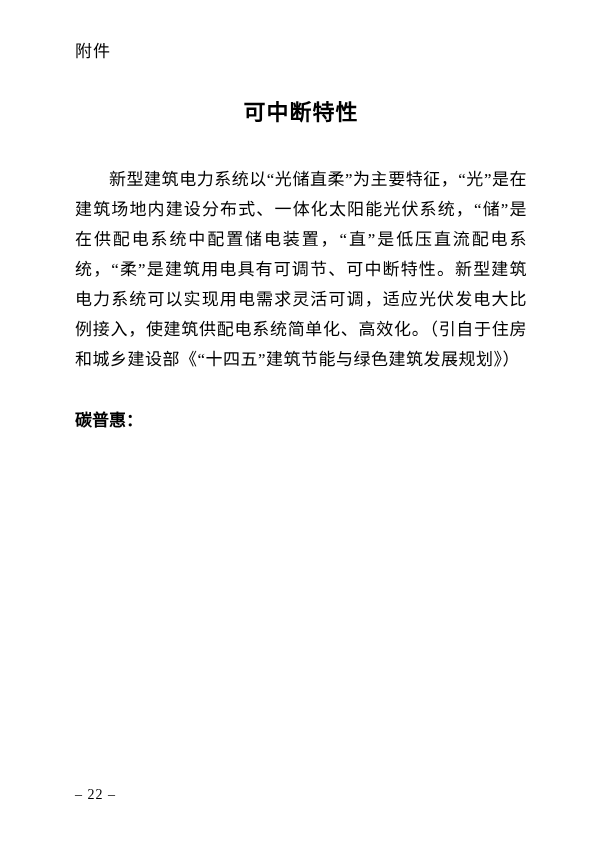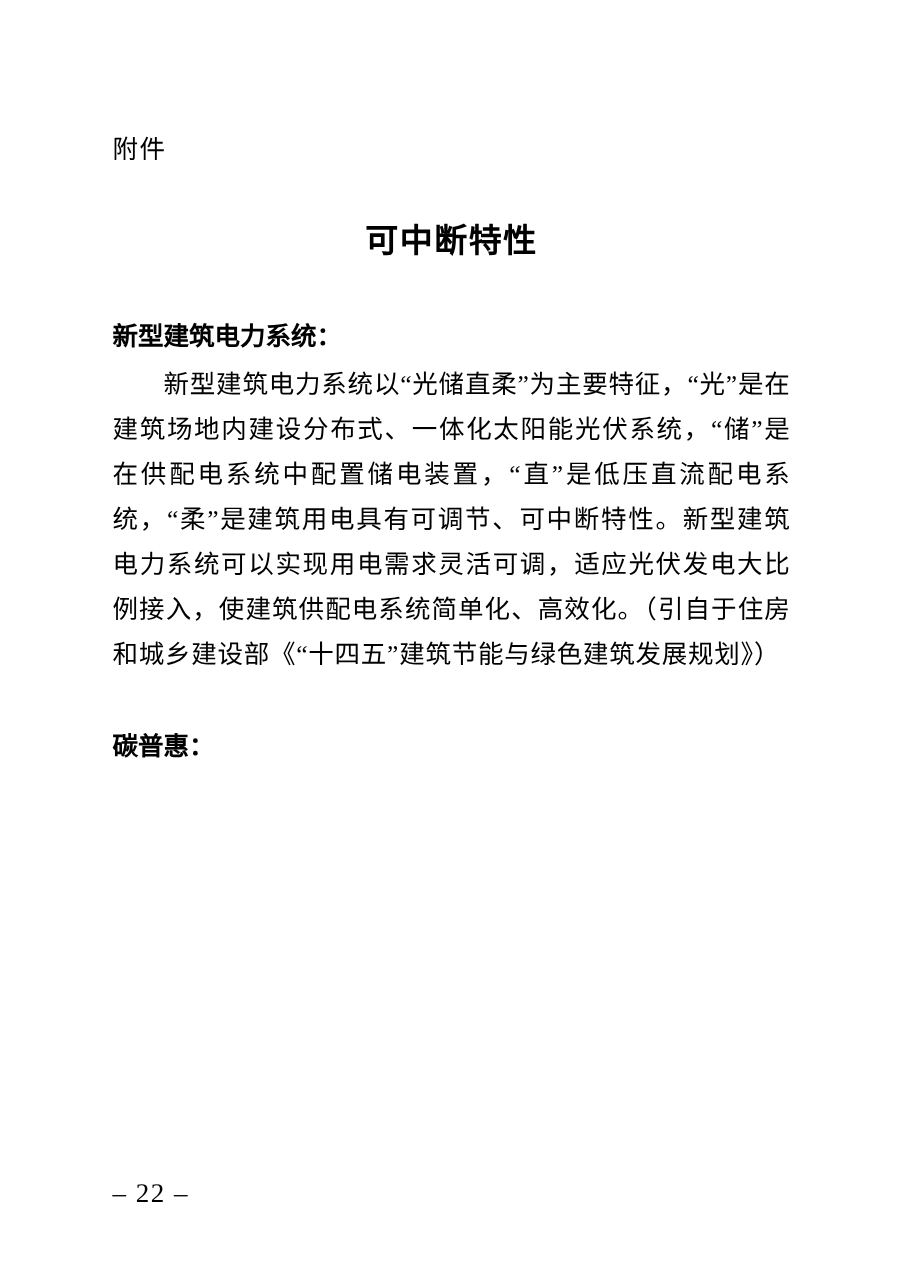--- a/index.html
+++ b/index.html
@@ -8,21 +8,21 @@
     background: #e8e8e8;
   }
   .doc-page {
     position: relative;
     width: 600px;
     height: 848px;
     margin: 0;
     background: #ffffff;
     color: #000000;
     box-sizing: border-box;
-    padding: 90px 73px 0 75px;
+    padding: 42px 73px 0 75px;
     overflow: hidden;
     font-family: "Liberation Serif", "DejaVu Serif", serif;
   }
   .attachment-label {
     font-family: "Liberation Sans", "DejaVu Sans", sans-serif;
     font-size: 17px;
     line-height: 20px;
     font-weight: 500;
     letter-spacing: 1px;
   }
@@ -56,37 +56,36 @@
     text-justify: inter-ideograph;
     text-indent: 34px;
     letter-spacing: 0.5px;
   }
   .citation-text {
   }
   .page-number {
     position: absolute;
     left: 75px;
     top: 786px;
-    font-size: 18px;
+    font-size: 14px;
     line-height: 18px;
     letter-spacing: 1px;
     text-align: center;
   }
 </style>
 </head>
 <body>
 
 <div class="doc-page">
 
   <div class="attachment-label">附件</div>
 
   <h1 class="doc-title">可中断特性</h1>
 
   <div class="glossary-section first">
-    <h2 class="section-heading">新型建筑电力系统：</h2>
     <p class="section-paragraph"><span>新型建筑电力系统以“光储直柔”为主要特征，“光”是在建筑场地内建设分布式、一体化太阳能光伏系统，“储”是在供配电系统中配置储电装置，“直”是低压直流配电系统，“柔”是建筑用电具有可调节、可中断特性。新型建筑电力系统可以实现用电需求灵活可调，适应光伏发电大比例接入，使建筑供配电系统简单化、高效化。</span><span class="citation-text">（引自于住房和城乡建设部《“十四五”建筑节能与绿色建筑发展规划》）</span></p>
   </div>
 
   <div class="glossary-section second">
     <h2 class="section-heading">碳普惠：</h2>
   </div>
 
   <div class="page-number">– 22 –</div>
 
 </div>

